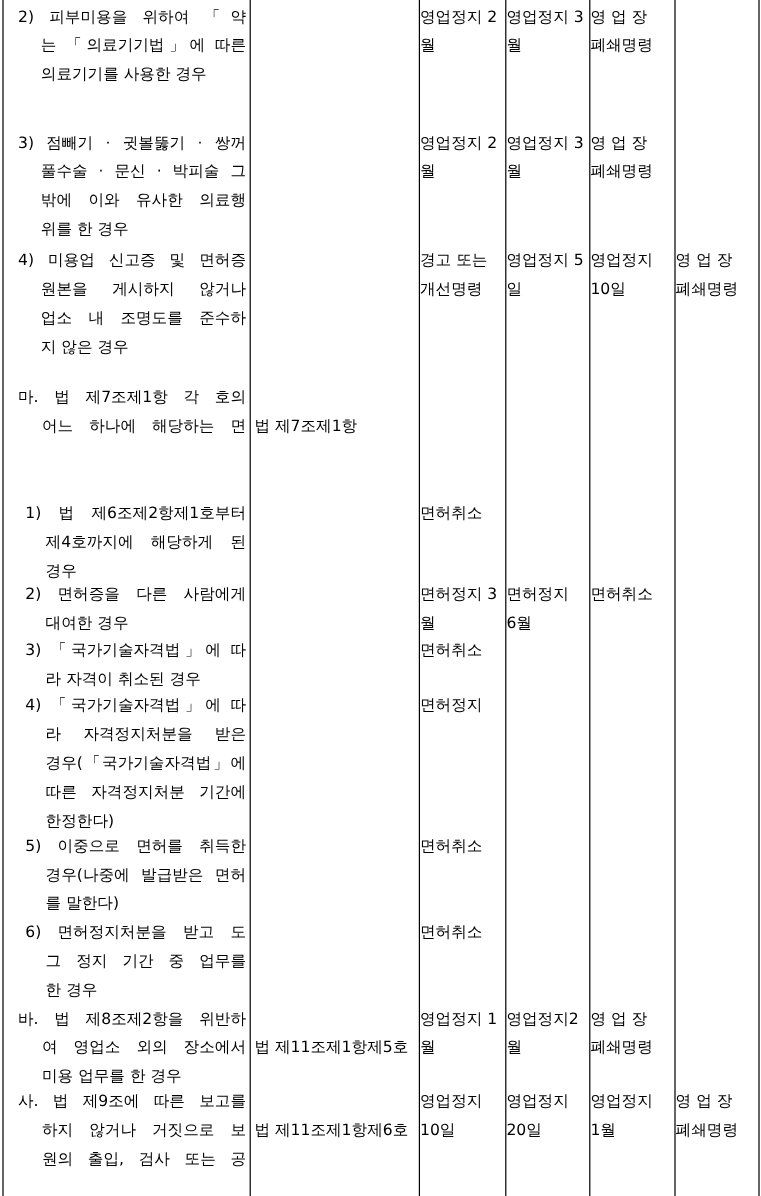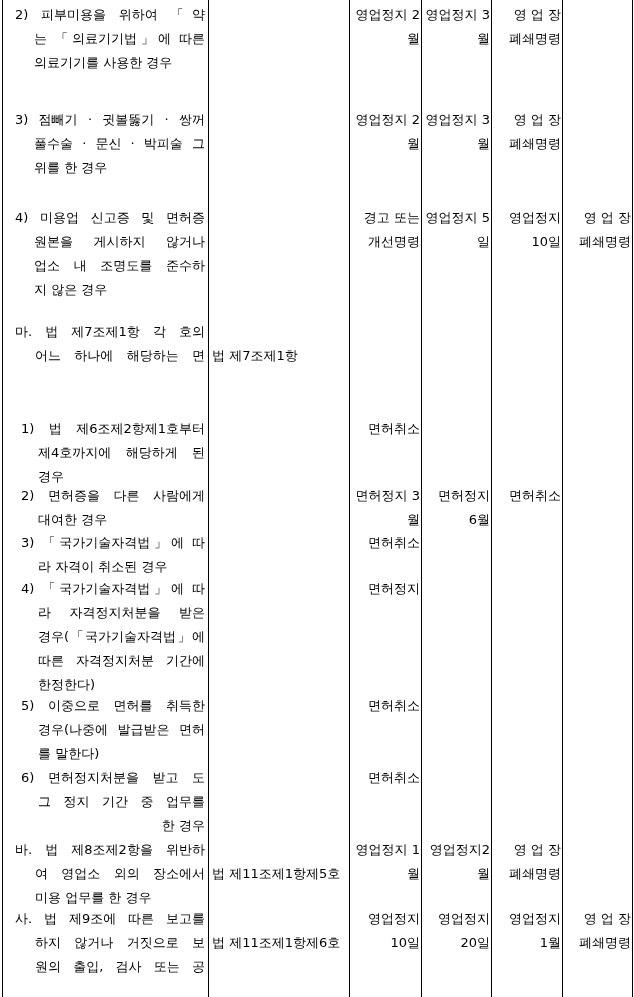--- a/index.html
+++ b/index.html
@@ -22,21 +22,21 @@
     padding-right:2px;
     white-space:normal;
     text-align:left;
   }
   .vl.just {
     text-align:justify;
     text-align-last:justify;
   }
   .basis { line-height:24px; text-align:left;margin-top:24px; }
   .pcell { text-align:center; }
-  .pline { line-height:24px; text-align:right; }
+  .pline { line-height:24px; text-align:left; }
 </style>
 </head>
 <body>
 
 <div class="screen">
   <div id="vlines">
       <div class="vline" style="left: 2px;"></div>
       <div class="vline" style="left: 208px;"></div>
       <div class="vline" style="left: 349px;"></div>
       <div class="vline" style="left: 421px;"></div>
@@ -58,20 +58,21 @@
         <div class="pline">영업정지 3</div>
         <div class="pline">월</div>
       </div>
       <div class="cell pcell" style="left: 492px; top: 3px; width: 69px;">
         <div class="pline">영 업 장</div>
         <div class="pline">폐쇄명령</div>
       </div>
       <div class="cell" style="left: 3px; top: 108px; width: 204px;">
         <div class="vl just" style="padding-left: 12px;">3) 점빼기 · 귓볼뚫기 · 쌍꺼</div>
         <div class="vl just" style="padding-left: 31px;">풀수술 · 문신 · 박피술 그</div>
+        <div class="vl just" style="padding-left: 31px;">밖에 이와 유사한 의료행</div>
         <div class="vl" style="padding-left: 31px;">위를 한 경우</div>
       </div>
       <div class="cell pcell" style="left: 350px; top: 108px; width: 70px;">
         <div class="pline">영업정지 2</div>
         <div class="pline">월</div>
       </div>
       <div class="cell pcell" style="left: 422px; top: 108px; width: 68px;">
         <div class="pline">영업정지 3</div>
         <div class="pline">월</div>
       </div>
@@ -150,21 +151,21 @@
         <div class="vl just" style="padding-left: 18px;">5) 이중으로 면허를 취득한</div>
         <div class="vl just" style="padding-left: 35px;">경우(나중에 발급받은 면허</div>
         <div class="vl" style="padding-left: 35px;">를 말한다)</div>
       </div>
       <div class="cell pcell" style="left: 350px; top: 694px; width: 70px;">
         <div class="pline">면허취소</div>
       </div>
       <div class="cell" style="left: 3px; top: 766px; width: 204px;">
         <div class="vl just" style="padding-left: 18px;">6) 면허정지처분을 받고 도</div>
         <div class="vl just" style="padding-left: 35px;">그 정지 기간 중 업무를</div>
-        <div class="vl" style="padding-left: 35px; text-align: right;">한 경우</div>
+        <div class="vl" style="padding-left: 35px;">한 경우</div>
       </div>
       <div class="cell pcell" style="left: 350px; top: 766px; width: 70px;">
         <div class="pline">면허취소</div>
       </div>
       <div class="cell" style="left: 3px; top: 838px; width: 204px;">
         <div class="vl just" style="padding-left: 12px;">바. 법 제8조제2항을 위반하</div>
         <div class="vl just" style="padding-left: 32px;">여 영업소 외의 장소에서</div>
         <div class="vl" style="padding-left: 32px;">미용 업무를 한 경우</div>
       </div>
       <div class="cell basis" style="left: 212px; top: 838px; width: 134px;">법 제11조제1항제5호</div>

